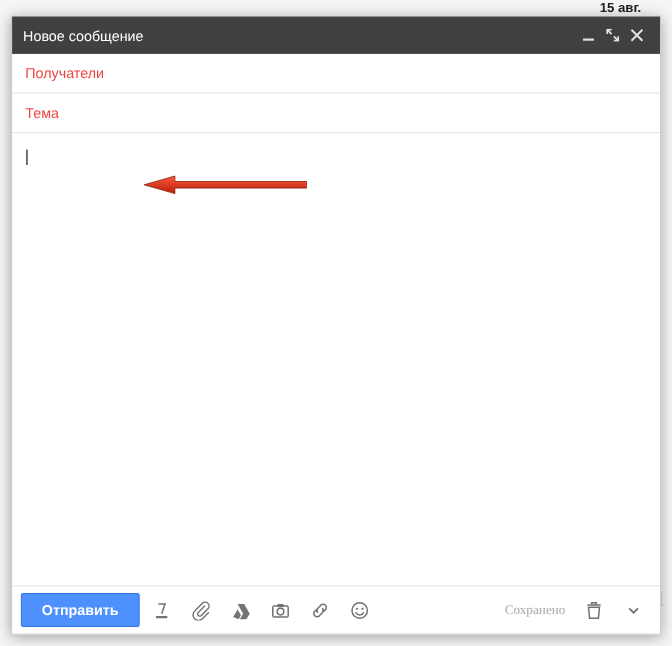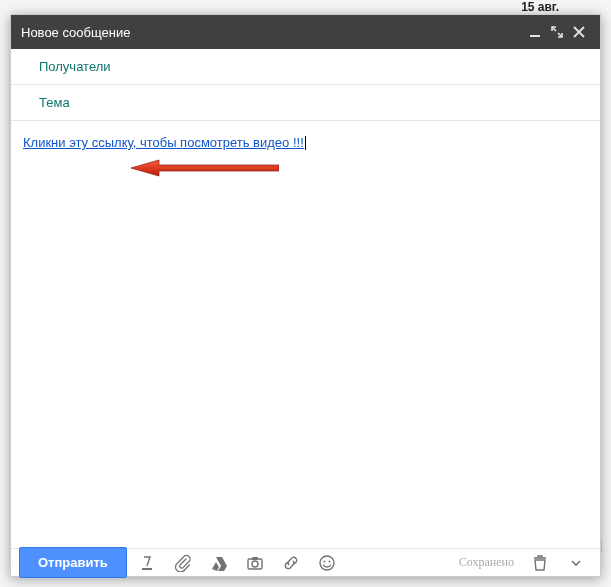--- a/index.html
+++ b/index.html
@@ -5,21 +5,21 @@
   * { box-sizing: border-box; margin: 0; padding: 0; }
   html, body { width: 611px; height: 587px; font-family: Arial, Helvetica, sans-serif; overflow: hidden; background: #f5f5f5; }
 
   .backdrop {
     position: absolute; inset: 0;
     font-size: 12px; color: #666;
     padding: 0 6px;
     white-space: nowrap;
     overflow: hidden;
   }
-  .backdrop .date { position: absolute; right: 52px; top: 0; font-weight: bold; color: #222; }
+  .backdrop .date { position: absolute; right: 28px; top: 0; font-weight: bold; color: #222; }
 
   .watermark {
     position: absolute; right: 6px; bottom: 28px;
     font-size: 28px; color: rgba(0,0,0,0.12);
     font-family: Georgia, 'Times New Roman', serif;
     letter-spacing: 1px;
     pointer-events: none;
   }
 
   .compose {
@@ -42,23 +42,23 @@
   .titlebar .title { flex: 1; }
   .titlebar .winbtn {
     width: 22px; height: 22px;
     display: flex; align-items: center; justify-content: center;
     cursor: pointer; opacity: 0.85;
   }
   .titlebar svg { display: block; }
 
   .field {
     border-bottom: 1px solid #e5e5e5;
-    padding: 10px 28px;
-    font-size: 13px;
-    color: #0f766e;
+    padding: 10px 12px;
+    font-size: 13px;
+    color: #ef4444;
     cursor: text;
   }
 
   .body-area {
     flex: 1;
     padding: 14px 12px;
     font-size: 13px;
     position: relative;
     overflow: hidden;
   }
@@ -75,21 +75,21 @@
   }
 
   .arrow-annot {
     position: absolute;
     left: 118px; top: 36px;
     width: 150px; height: 22px;
     pointer-events: none;
   }
 
   .bottombar {
-    height: 28px;
+    height: 44px;
     border-top: 1px solid #e5e5e5;
     display: flex; align-items: center;
     padding: 0 8px;
     gap: 4px;
   }
   .send-btn {
     background: #4d90fe;
     color: #fff;
     border: 1px solid #3079ed;
     font-size: 13px;
@@ -144,21 +144,21 @@
 
   <div class="field">
     <span>Получатели</span>
   </div>
 
   <div class="field">
     <span>Тема</span>
   </div>
 
   <div class="body-area">
-    <a href="#">Кликни эту ссылку, чтобы посмотреть видео !!!</a><span class="cursor-caret"></span>
+    <span class="cursor-caret"></span>
 
     <svg class="arrow-annot" viewBox="0 0 150 22">
       <defs>
         <linearGradient id="ag" x1="0" y1="0" x2="0" y2="1">
           <stop offset="0" stop-color="#ff5a3c"></stop>
           <stop offset="1" stop-color="#b81f0a"></stop>
         </linearGradient>
       </defs>
       <path d="M150 8 L30 8 L30 3 L2 11 L30 19 L30 14 L150 14 Z" fill="url(#ag)" stroke="#8a1806" stroke-width="0.7"></path>
     </svg>

